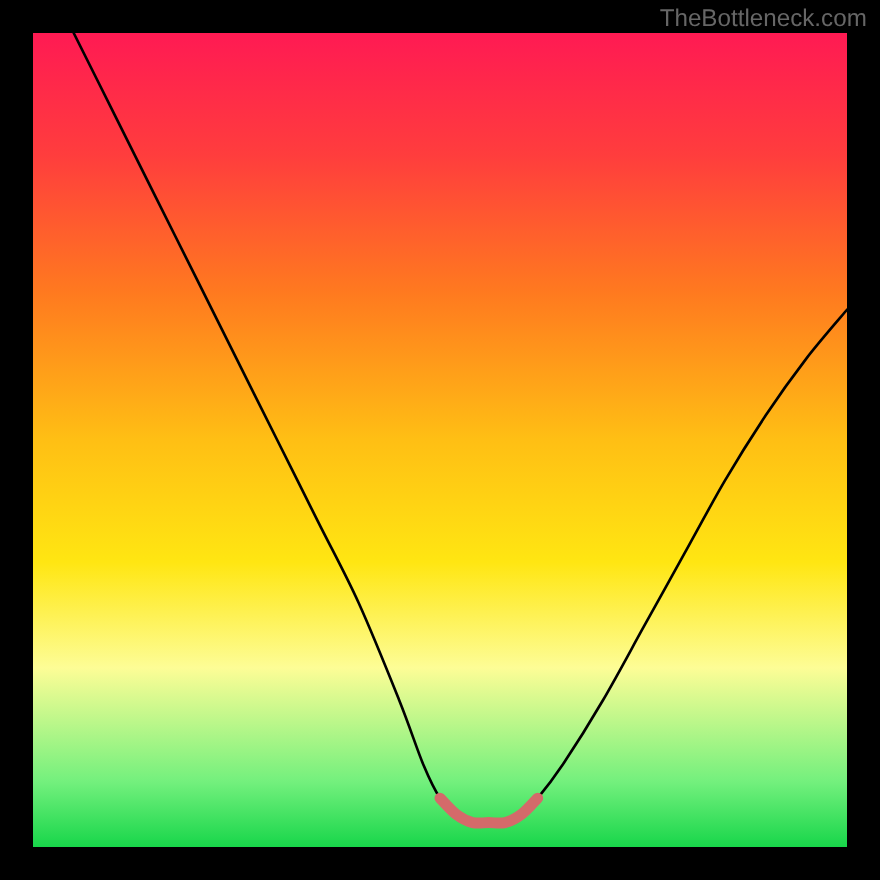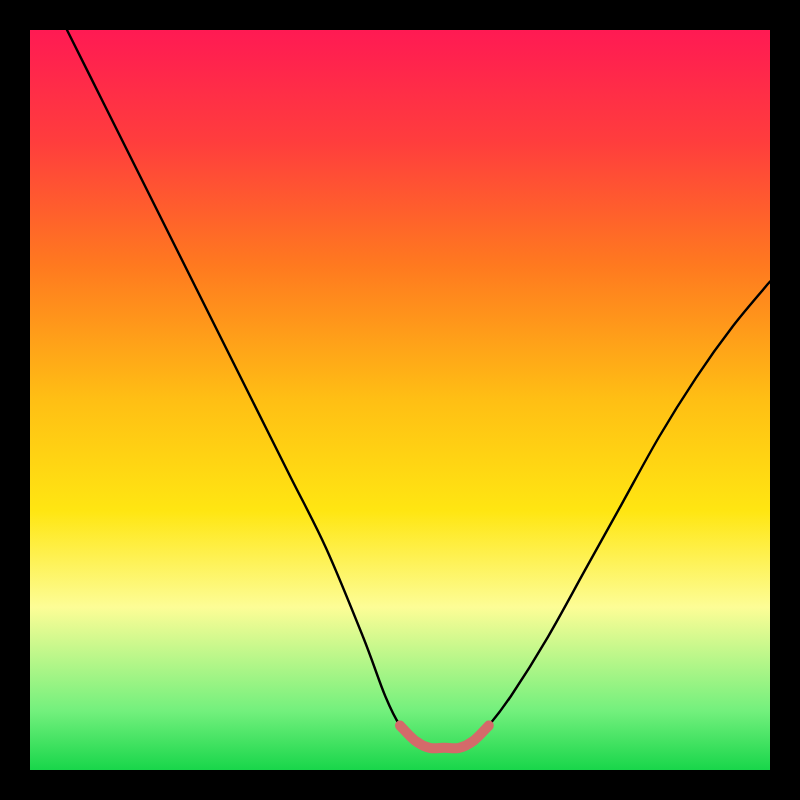--- a/index.html
+++ b/index.html
@@ -48,20 +48,21 @@
     top: 0;
     width: 740px;
     height: 740px;
     overflow: visible;
   }
 </style>
 </head>
 <body>
 
 <div class="outer">
+  <div class="watermark">TheBottleneck.com</div>
 
   <div class="plot">
     <svg class="curve" viewBox="0 0 740 740">
       <g>
         <path id="main-curve" fill="none" stroke="#000000" stroke-width="2.4" stroke-linecap="round" d="M 37.0 0.0 C 43.2 12.3, 61.7 49.3, 74.0 74.0 C 86.3 98.7, 98.7 123.3, 111.0 148.0 C 123.3 172.7, 135.7 197.3, 148.0 222.0 C 160.3 246.7, 172.7 271.3, 185.0 296.0 C 197.3 320.7, 209.7 345.3, 222.0 370.0 C 234.3 394.7, 246.7 419.3, 259.0 444.0 C 271.3 468.7, 283.7 490.9, 296.0 518.0 C 308.3 545.1, 323.1 582.1, 333.0 606.8 C 342.9 631.5, 349.0 651.2, 355.2 666.0 C 361.4 680.8, 365.1 688.2, 370.0 695.6 C 374.9 703.0, 379.9 706.7, 384.8 710.4 C 389.7 714.1, 394.7 716.6, 399.6 717.8 C 404.5 719.0, 409.5 717.8, 414.4 717.8 C 419.3 717.8, 424.3 719.0, 429.2 717.8 C 434.1 716.6, 439.1 714.1, 444.0 710.4 C 448.9 706.7, 452.6 703.0, 458.8 695.6 C 465.0 688.2, 471.1 680.8, 481.0 666.0 C 490.9 651.2, 505.7 627.8, 518.0 606.8 C 530.3 585.8, 542.7 562.4, 555.0 540.2 C 567.3 518.0, 579.7 495.8, 592.0 473.6 C 604.3 451.4, 616.7 428.0, 629.0 407.0 C 641.3 386.0, 653.7 366.3, 666.0 347.8 C 678.3 329.3, 690.7 312.0, 703.0 296.0 C 715.3 280.0, 733.8 259.0, 740.0 251.6"></path>
       </g>
       <g>
         <path id="highlight" fill="none" stroke="#d46a6a" stroke-width="10" stroke-linecap="round" d="M 370.0 695.6 C 372.5 698.1, 379.9 706.7, 384.8 710.4 C 389.7 714.1, 394.7 716.6, 399.6 717.8 C 404.5 719.0, 409.5 717.8, 414.4 717.8 C 419.3 717.8, 424.3 719.0, 429.2 717.8 C 434.1 716.6, 439.1 714.1, 444.0 710.4 C 448.9 706.7, 456.3 698.1, 458.8 695.6"></path>
       </g>
     </svg>

